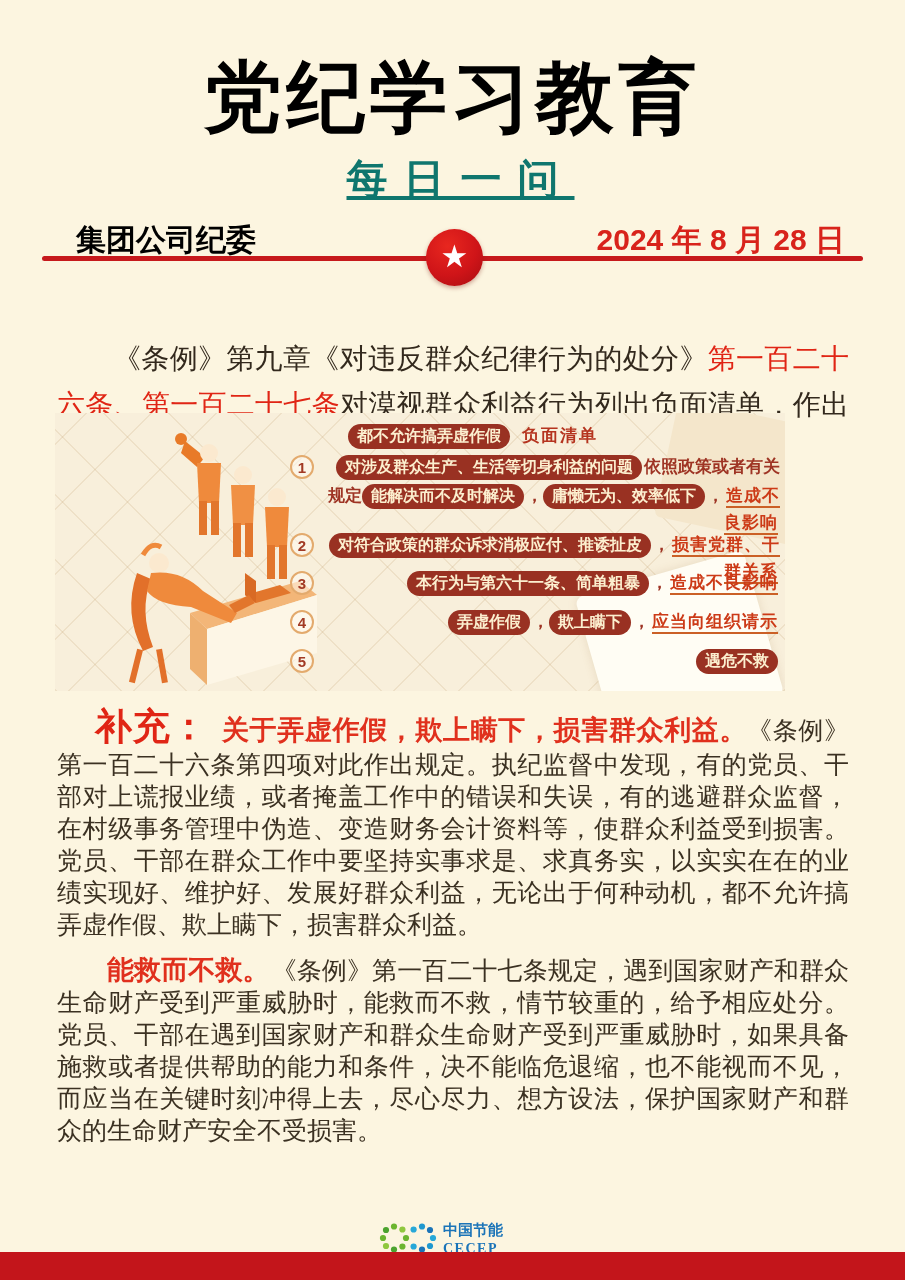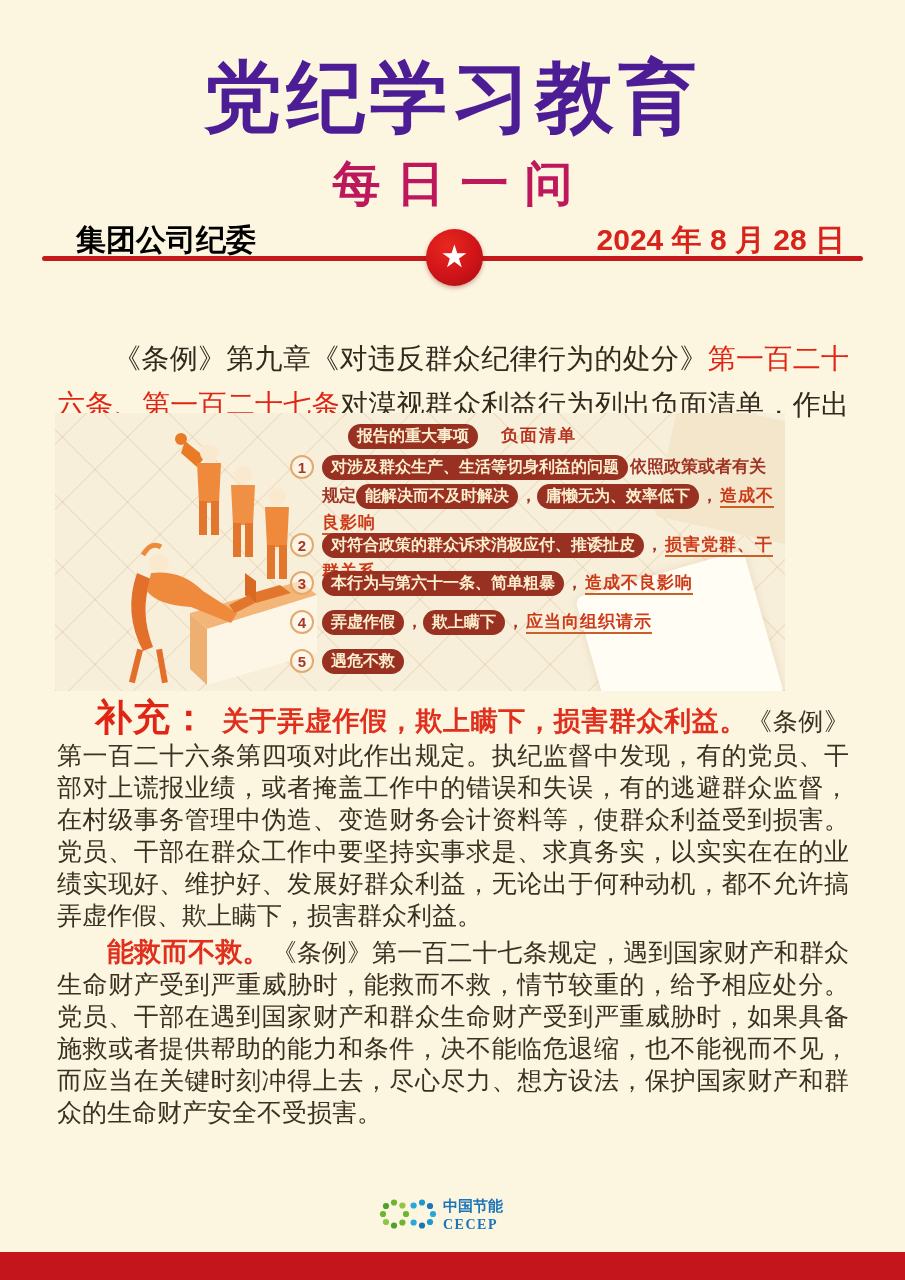--- a/index.html
+++ b/index.html
@@ -6,26 +6,26 @@
   html,body { background:#e9e2cf; }
   .page {
     position:relative; width:905px; height:1280px; margin:0 auto;
     background:#fcf5e0; overflow:hidden;
     font-family:"Liberation Serif", serif;
   }
   
   .main-title {
     position:absolute; top:46px; left:0; right:0; text-align:center;
     font-family:"Liberation Sans", sans-serif; font-weight:900;
-    font-size:78px; color:#4c1d95; letter-spacing:5px;
+    font-size:78px; color:#000000; letter-spacing:5px;
   }
   .sub-title {
     position:absolute; top:152px; left:0; right:0; text-align:center;
     font-family:"Liberation Sans", sans-serif; font-weight:800;
-    font-size:48px; color:#be185d; letter-spacing:16px; text-indent:16px;
+    font-size:41px; color:#0f766e; letter-spacing:16px; text-indent:16px;text-decoration:underline;
   }
   .org {
     position:absolute; top:220px; left:76px;
     font-family:"Liberation Sans", sans-serif; font-weight:700;
     font-size:30px; color:#000000;
   }
   .date {
     position:absolute; top:220px; right:60px;
     font-family:"Liberation Sans", sans-serif; font-weight:700;
     font-size:30px; color:#d8231b;margin-left:32px;
@@ -70,21 +70,21 @@
   .paper-b {
     position:absolute; right:18px; bottom:-30px; width:175px; height:150px;
     background:#fffdf4; transform:rotate(-16deg); border-radius:8px;
     box-shadow:0 0 10px rgba(160,120,70,.18);
   }
   .ig-illus { position:absolute; left:40px; top:8px; width:225px; height:268px; }
   .ig-title {
     position:absolute; left:293px; top:9px; white-space:nowrap;
     font-family:"Liberation Sans", sans-serif; font-weight:800; font-size:17px;
   }
-  .ig-title-suffix { color:#b5341f; margin-left:21px; letter-spacing:2px; }
+  .ig-title-suffix { color:#b5341f; margin-left:10px; letter-spacing:2px; }
   .seg-b {
     display:inline-block; background:#993122; color:#fcefcf;
     border-radius:14px; padding:1px 9px 2px; margin:2px 2px 2px 0;
     font-family:"Liberation Sans", sans-serif; font-weight:700; font-size:16px;
     line-height:22px;
   }
   .seg-p {
     color:#9e3424; font-family:"Liberation Sans", sans-serif;
     font-weight:800; font-size:17px;
   }
@@ -102,40 +102,40 @@
   .ig-item-3 { top:156px; }
   .ig-item-4 { top:195px; }
   .ig-item-5 { top:234px; }
   .num {
     flex:none; width:24px; height:24px; margin:2px 8px 0 0;
     border:2px solid #e3aa6d; border-radius:50%;
     color:#a23a25; background:rgba(255,250,240,.55);
     font-family:"Liberation Sans", sans-serif; font-weight:700; font-size:15px;
     display:inline-flex; align-items:center; justify-content:center;
   }
-  .ig-text { flex:1; }
+  .ig-text { flex:1;text-align:right; }
   
   .content {
     position:absolute; top:692px; left:57px; width:792px;
     font-size:25px; line-height:32px; color:#3b3122; text-align:justify;
   }
-  .content p { margin:4px 0 4px 0; }
+  .content p { margin:13px 0 4px 0; }
   .indent { text-indent:2em; }
   .supp-label {
     font-family:"Liberation Serif", serif; font-weight:900;
     font-size:37px; color:#e02515; margin:0 14px 0 38px; line-height:44px;
   }
   .supp-red, .red-lead {
     font-family:"Liberation Sans", sans-serif; font-weight:800;
     font-size:27px; color:#e0301d;
   }
   .red-lead { margin-right:2px; }
   
   .footer-logo {
-    position:absolute; left:0; right:0; bottom:44px; height:44px;
+    position:absolute; left:0; right:0; bottom:20px; height:44px;
     display:flex; align-items:center; justify-content:center;
   }
   .bottom-bar {
     position:absolute; left:0; right:0; bottom:0; height:28px;
     background:#c3151b;
   }
 </style>
 </head>
 <body>
 
@@ -187,21 +187,21 @@
       <rect x="38" y="228" width="6" height="34" fill="#e2702a" transform="rotate(14 41 245)"></rect>
       <rect x="64" y="228" width="6" height="34" fill="#e2702a" transform="rotate(-10 67 245)"></rect>
 
       <circle cx="64" cy="142" r="10" fill="#fbe9cf"></circle>
       <path d="M48,134 q8,-14 18,-8" stroke="#ef8a3c" stroke-width="5" fill="none"></path>
       <path d="M56,152 q30,-4 52,18 l34,22 -6,10 -40,-16 q-34,-2 -44,-16 z" fill="#ef8a3c"></path>
       <polygon points="134,184 154,174 160,182 140,192" fill="#e2762c"></polygon>
     </svg>
 
     <div class="ig-title">
-      <span class="seg-b">报告的重大事项</span><span class="ig-title-suffix">负面清单</span>
+      <span class="seg-b">都不允许搞弄虚作假</span><span class="ig-title-suffix">负面清单</span>
     </div>
 
     <div class="ig-item ig-item-1">
       <span class="num">1</span>
       <span class="ig-text"><span class="seg-b">对涉及群众生产、生活等切身利益的问题</span><span class="seg-p">依照政策或者有关规定</span><span class="seg-b">能解决而不及时解决</span><span class="seg-p">，</span><span class="seg-b">庸懒无为、效率低下</span><span class="seg-p">，</span><span class="seg-u">造成不良影响</span></span>
     </div>
     <div class="ig-item ig-item-2">
       <span class="num">2</span>
       <span class="ig-text"><span class="seg-b">对符合政策的群众诉求消极应付、推诿扯皮</span><span class="seg-p">，</span><span class="seg-u">损害党群、干群关系</span></span>
     </div>

